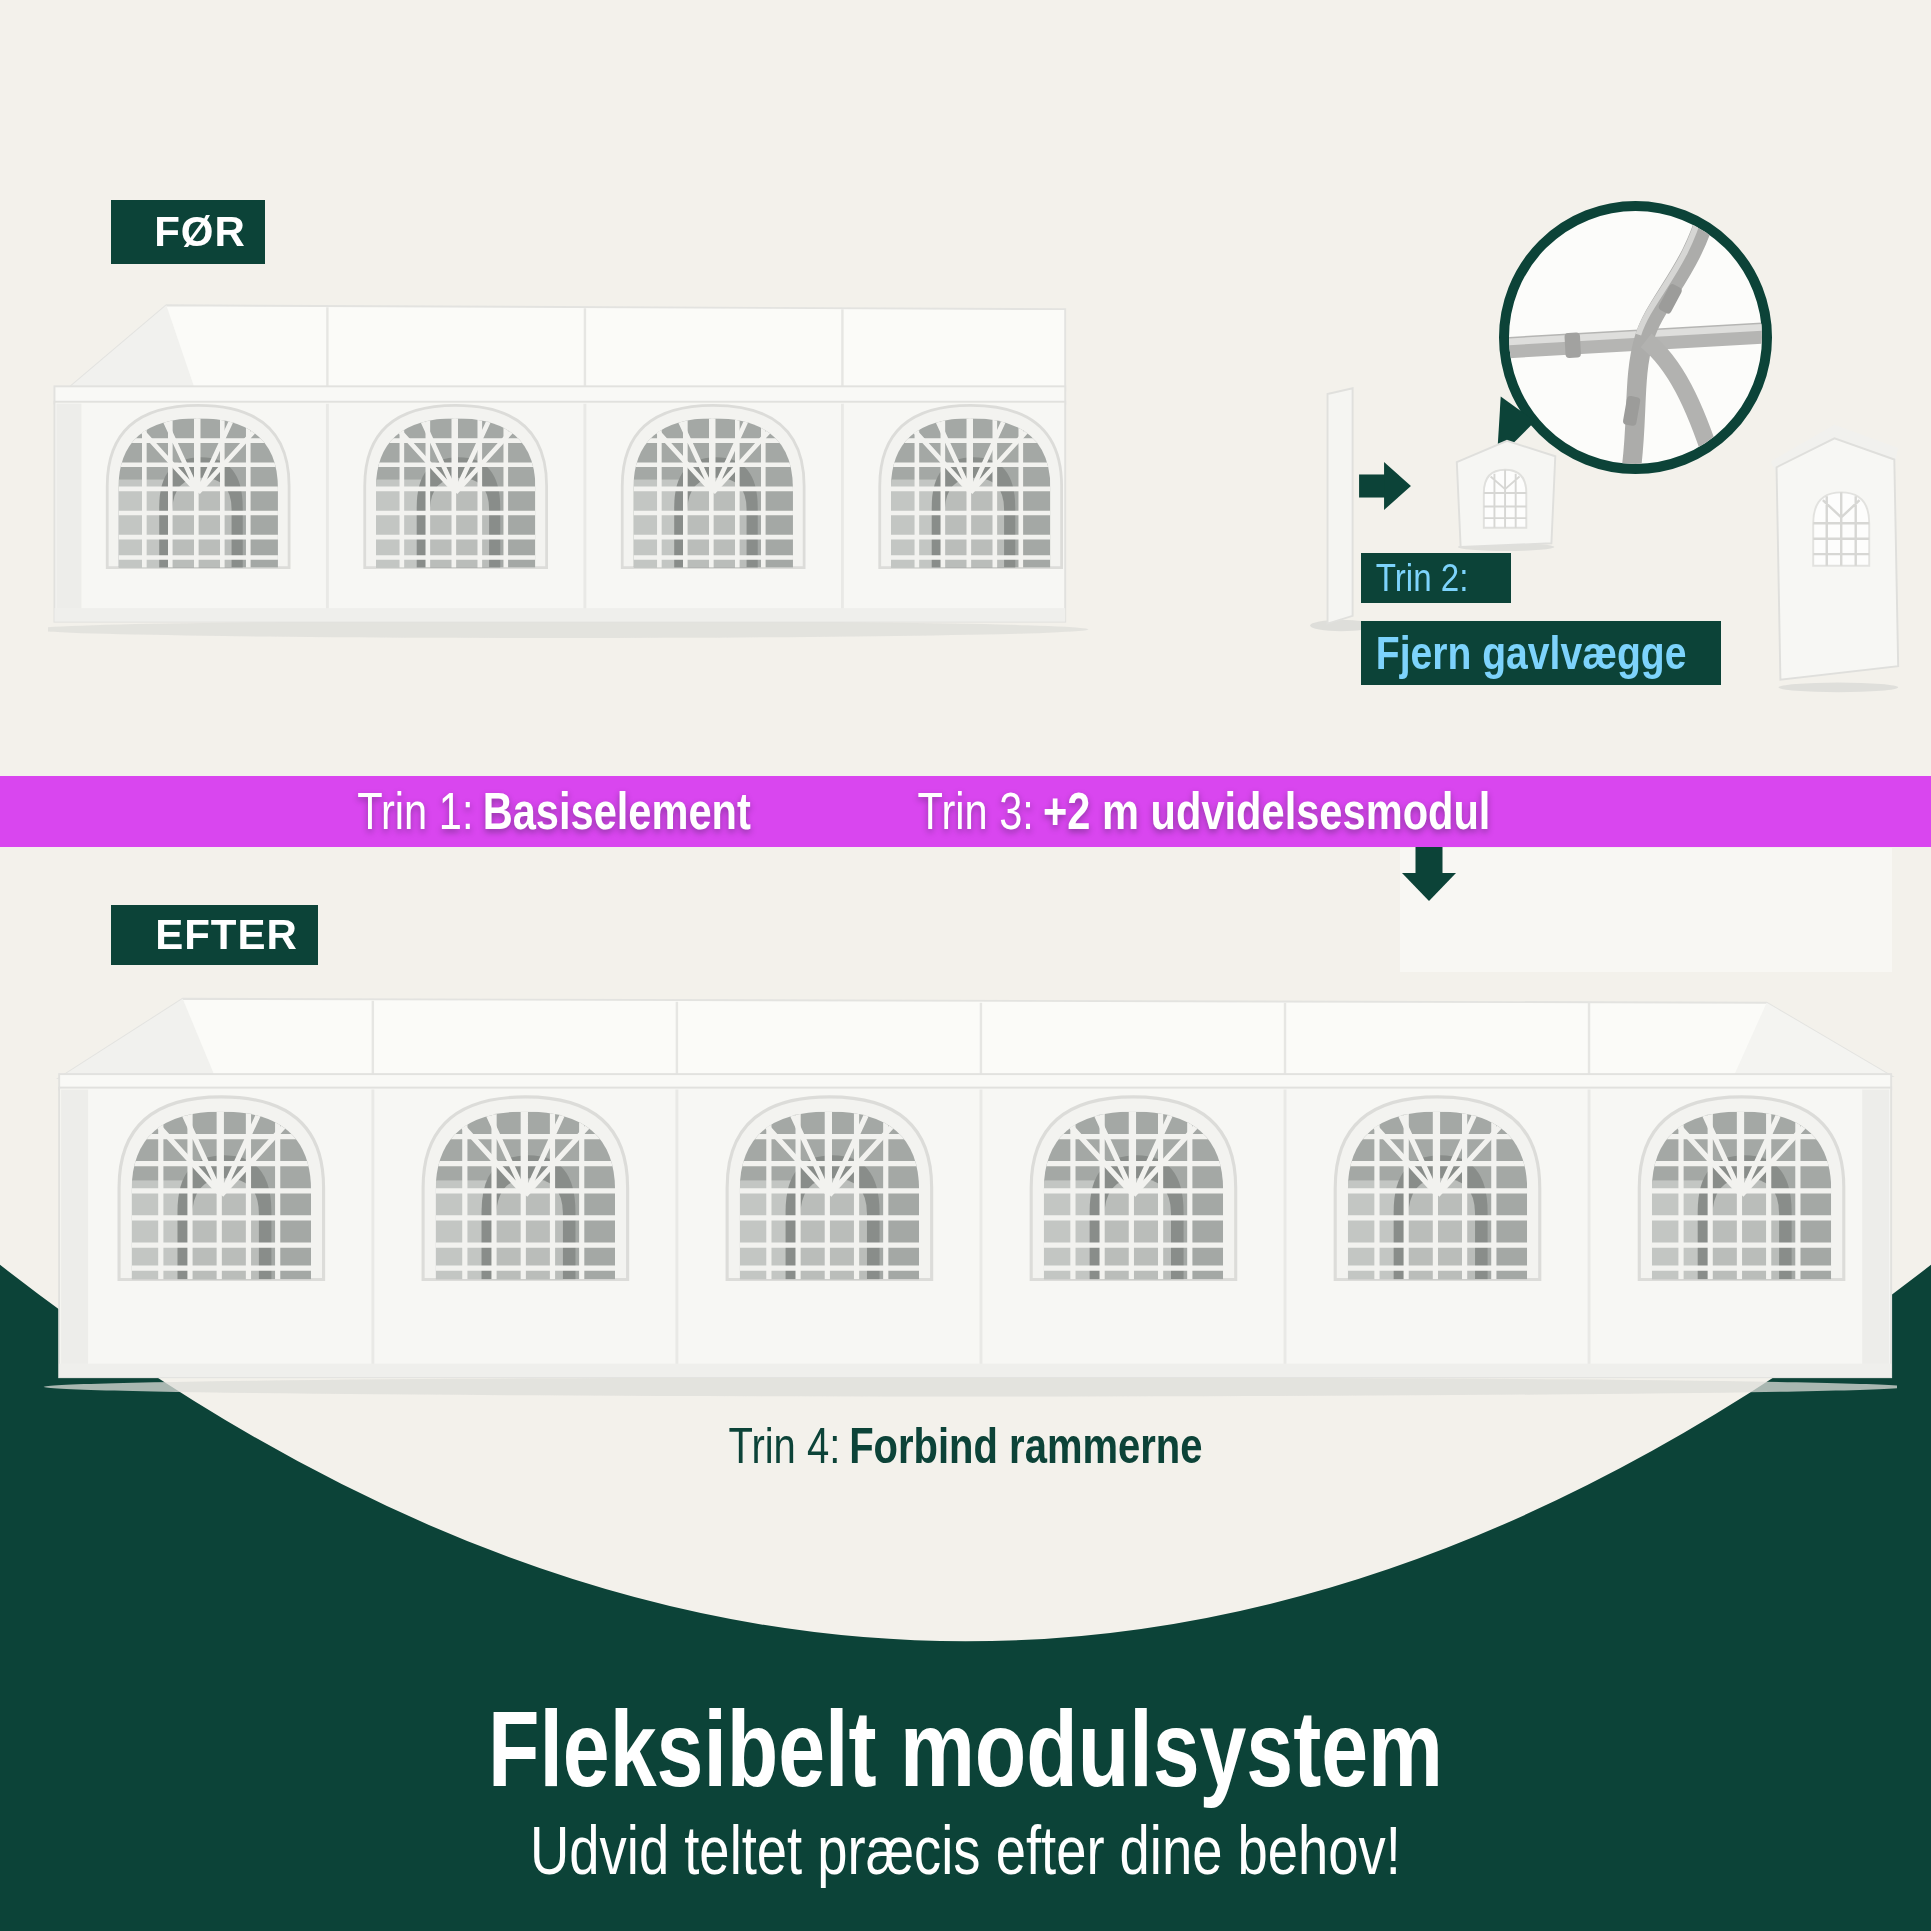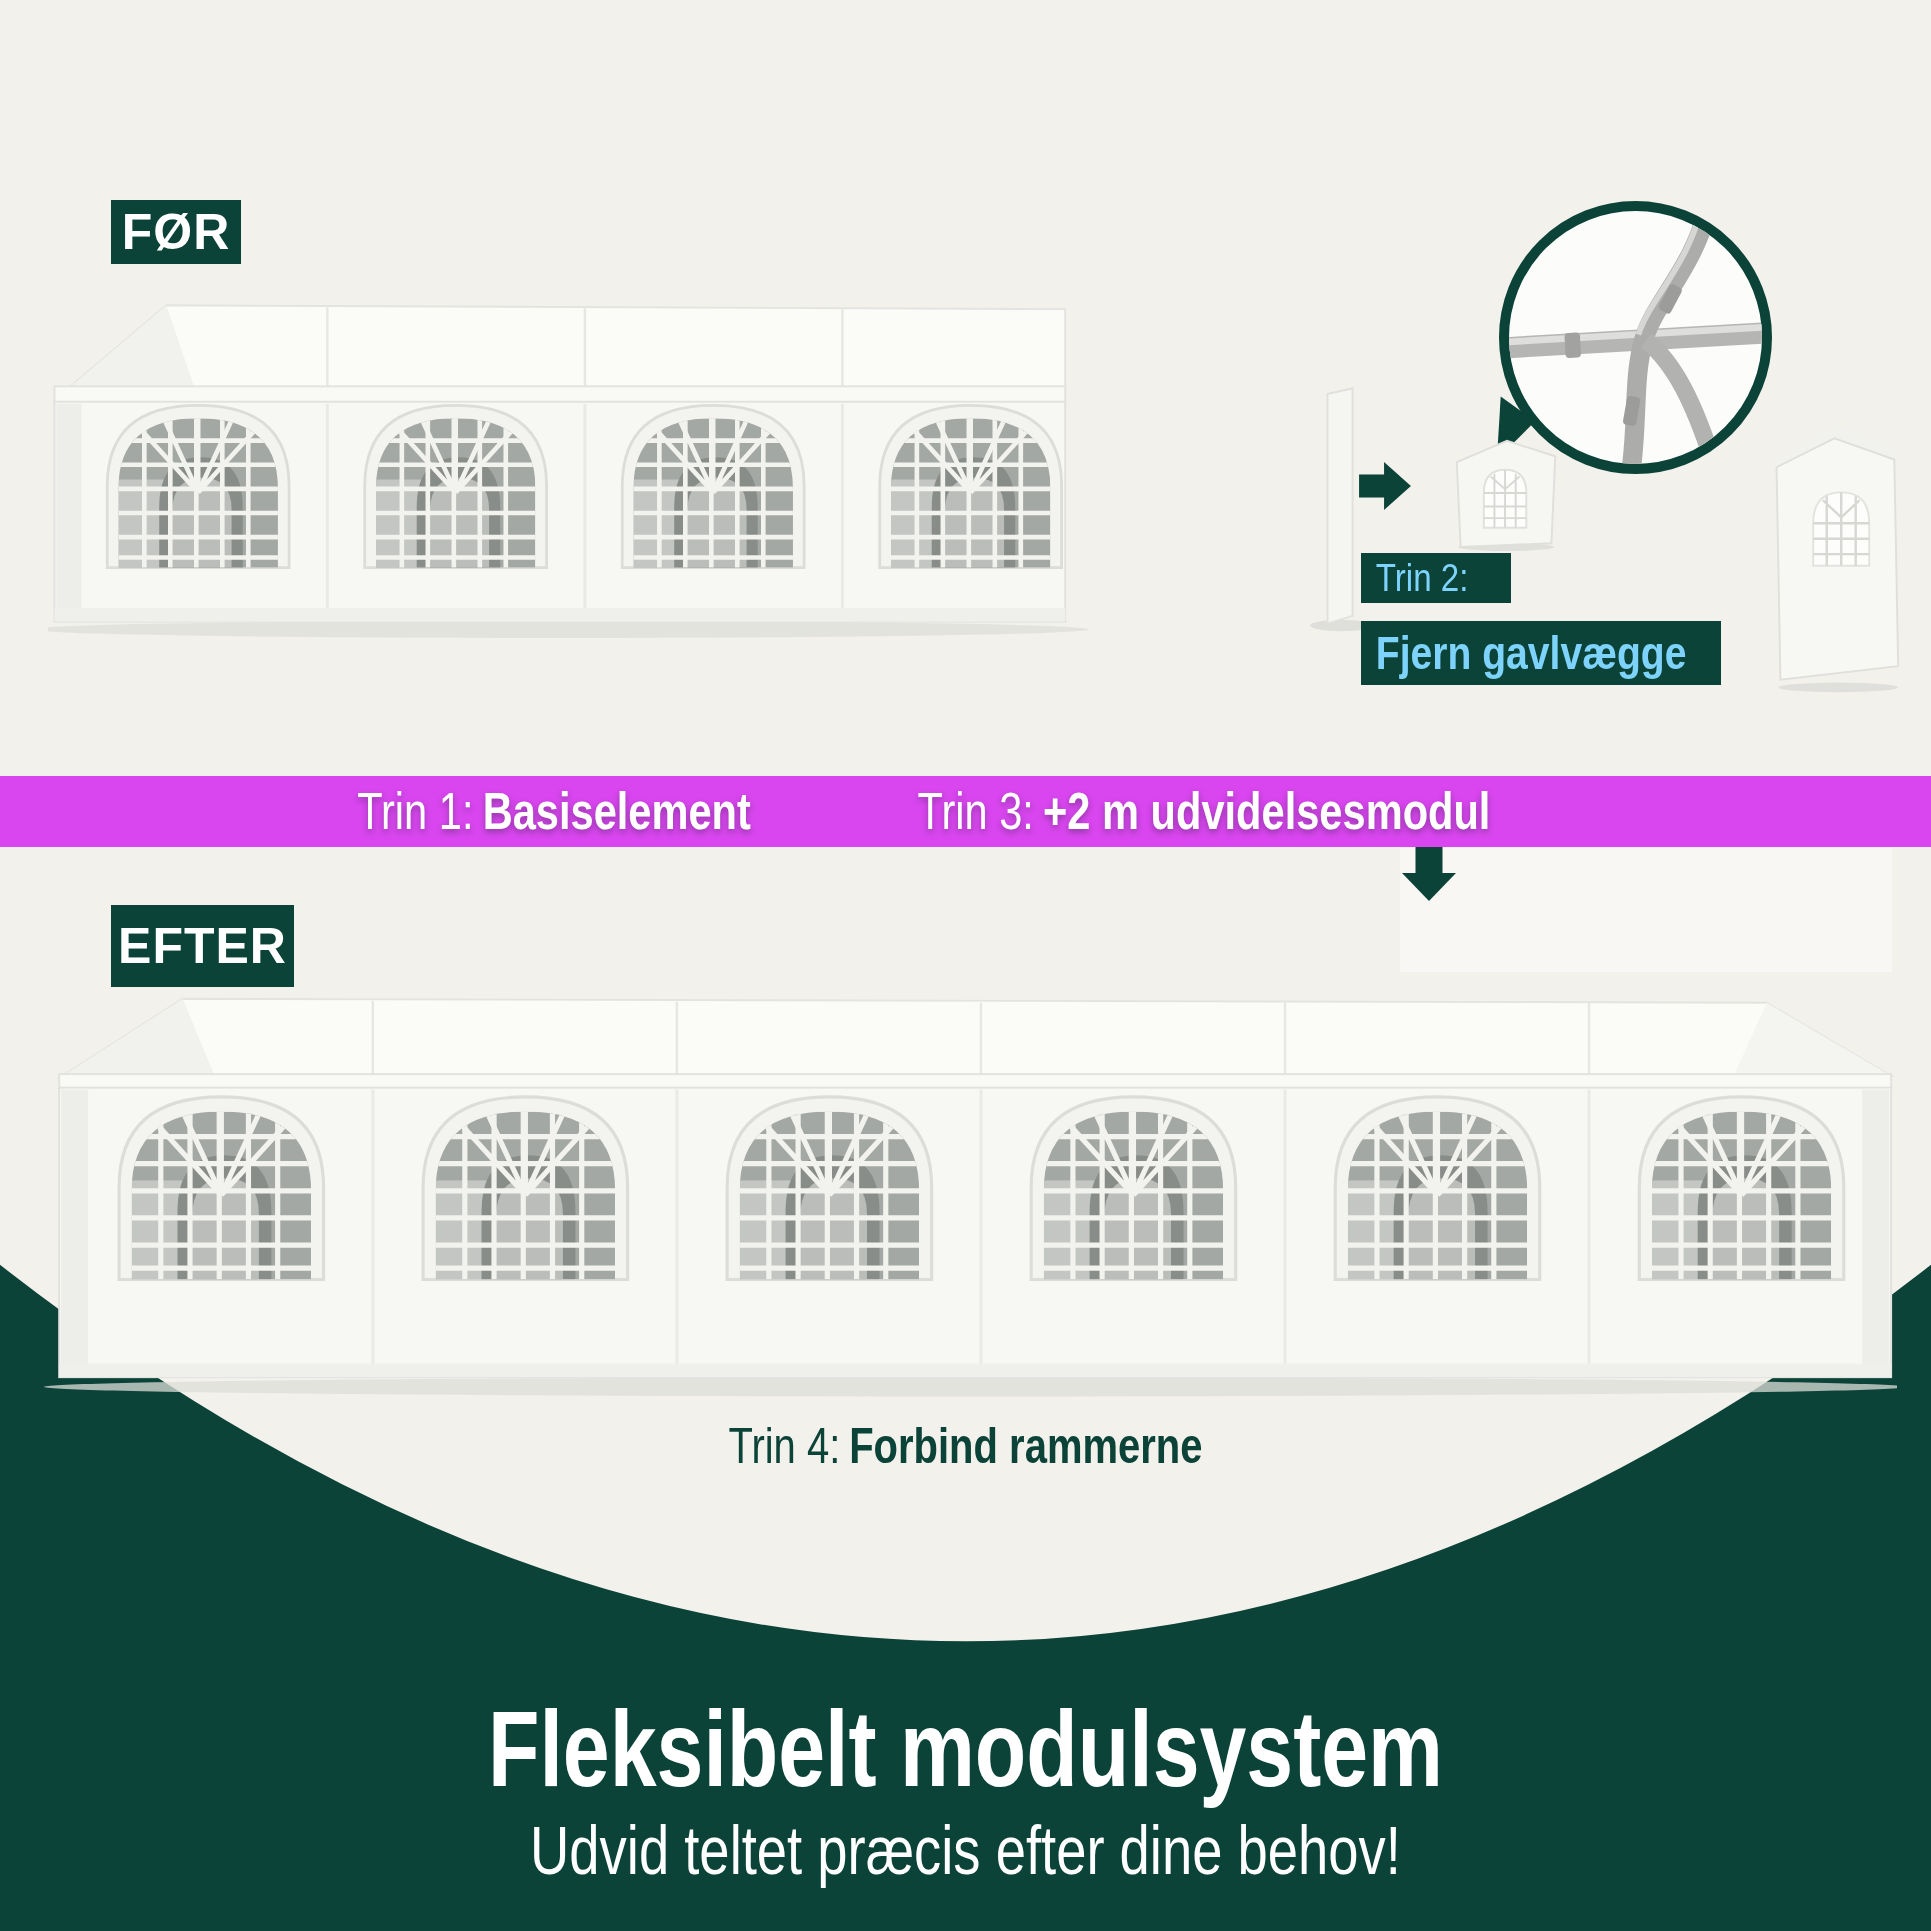--- a/index.html
+++ b/index.html
@@ -8,24 +8,24 @@
     background:#F3F1EB;
     font-family:"Liberation Sans","DejaVu Sans",sans-serif;
     -webkit-font-smoothing:antialiased;
   }
   .abs{position:absolute;}
 
   
   .badge{
     background:#0C4338;color:#FFFFFF;
     display:flex;align-items:center;justify-content:center;
-    font-weight:800;font-size:50px;letter-spacing:1px;
+    font-weight:800;font-size:42px;letter-spacing:1px;padding-left:24px;
   }
   #before-badge{left:111px;top:200px;width:130px;height:64px;}
-  #after-badge{left:111px;top:905px;width:183px;height:82px;}
+  #after-badge{left:111px;top:905px;width:183px;height:60px;}
 
   
   #steps-band{left:0;top:776px;width:1931px;height:71px;background:#d946ef;}
   .band-text{
     position:absolute;top:0;height:71px;line-height:71px;white-space:nowrap;
     color:#FFFFFF;font-size:52px;font-weight:400;
     transform:translateX(-50%) scaleX(0.8);
     text-shadow:0 2.9px 7.7px rgba(8,30,25,0.35);
   }
   .band-text b, .step-bold{font-weight:700;}

